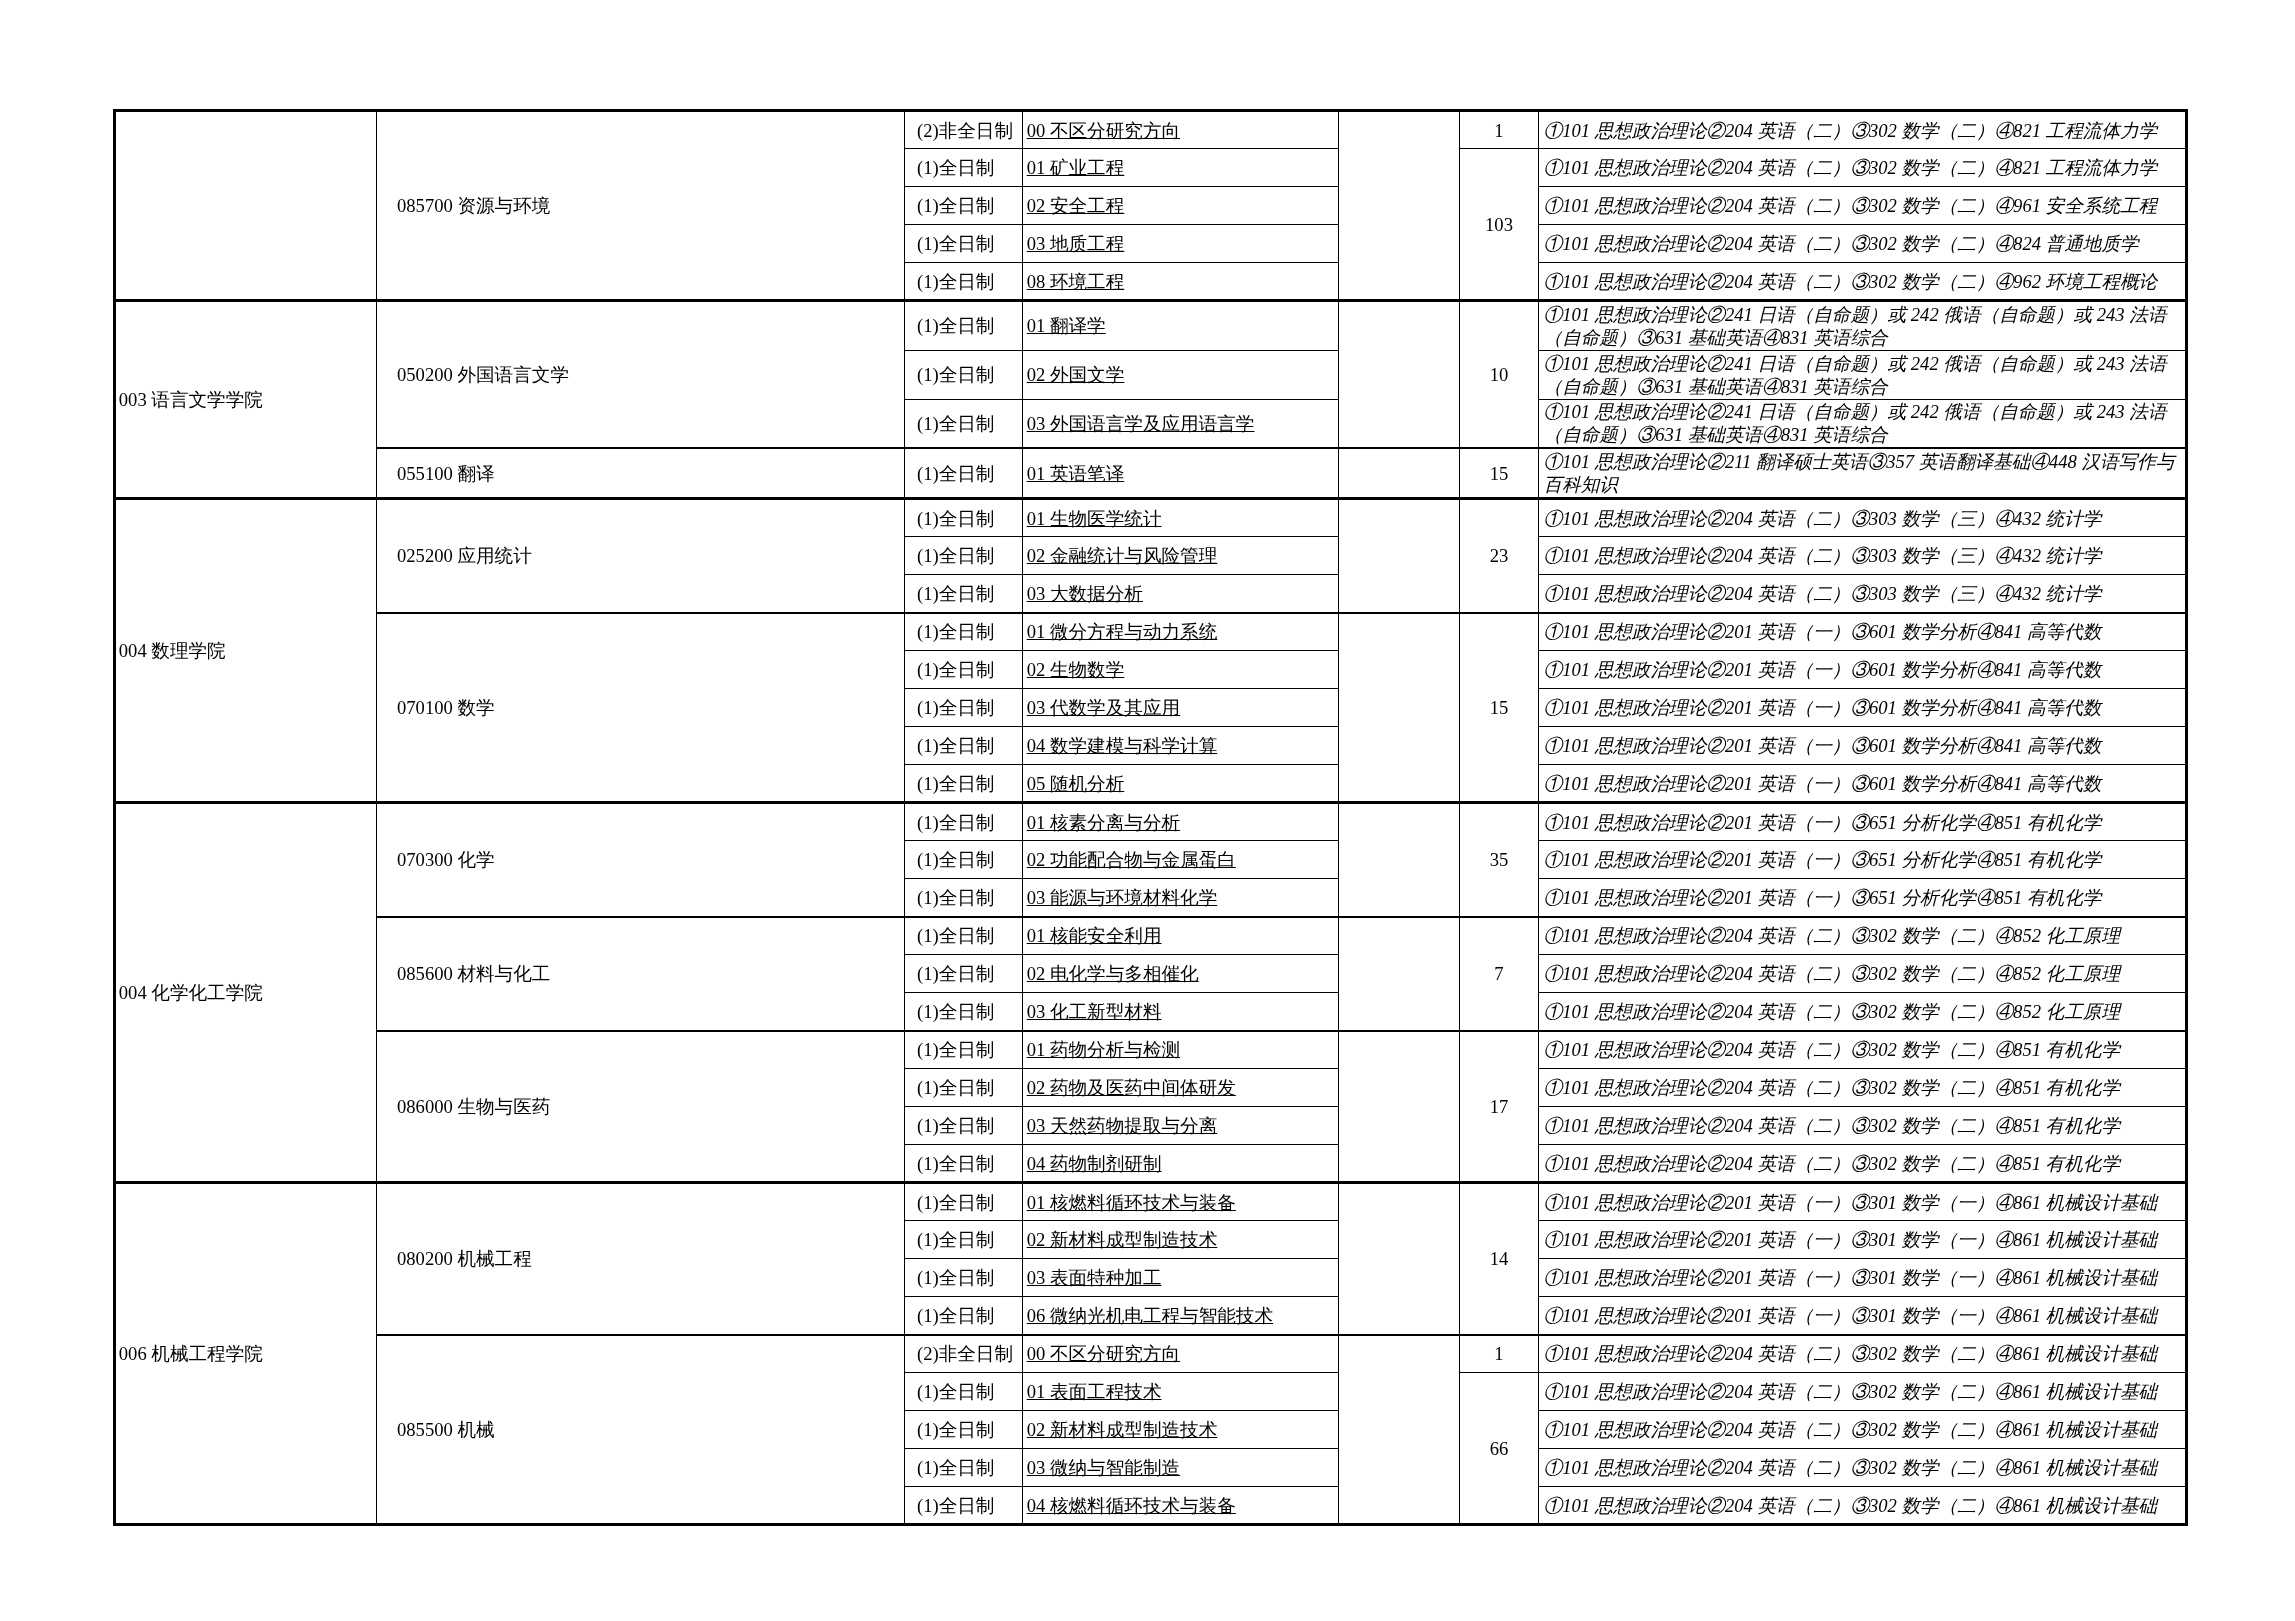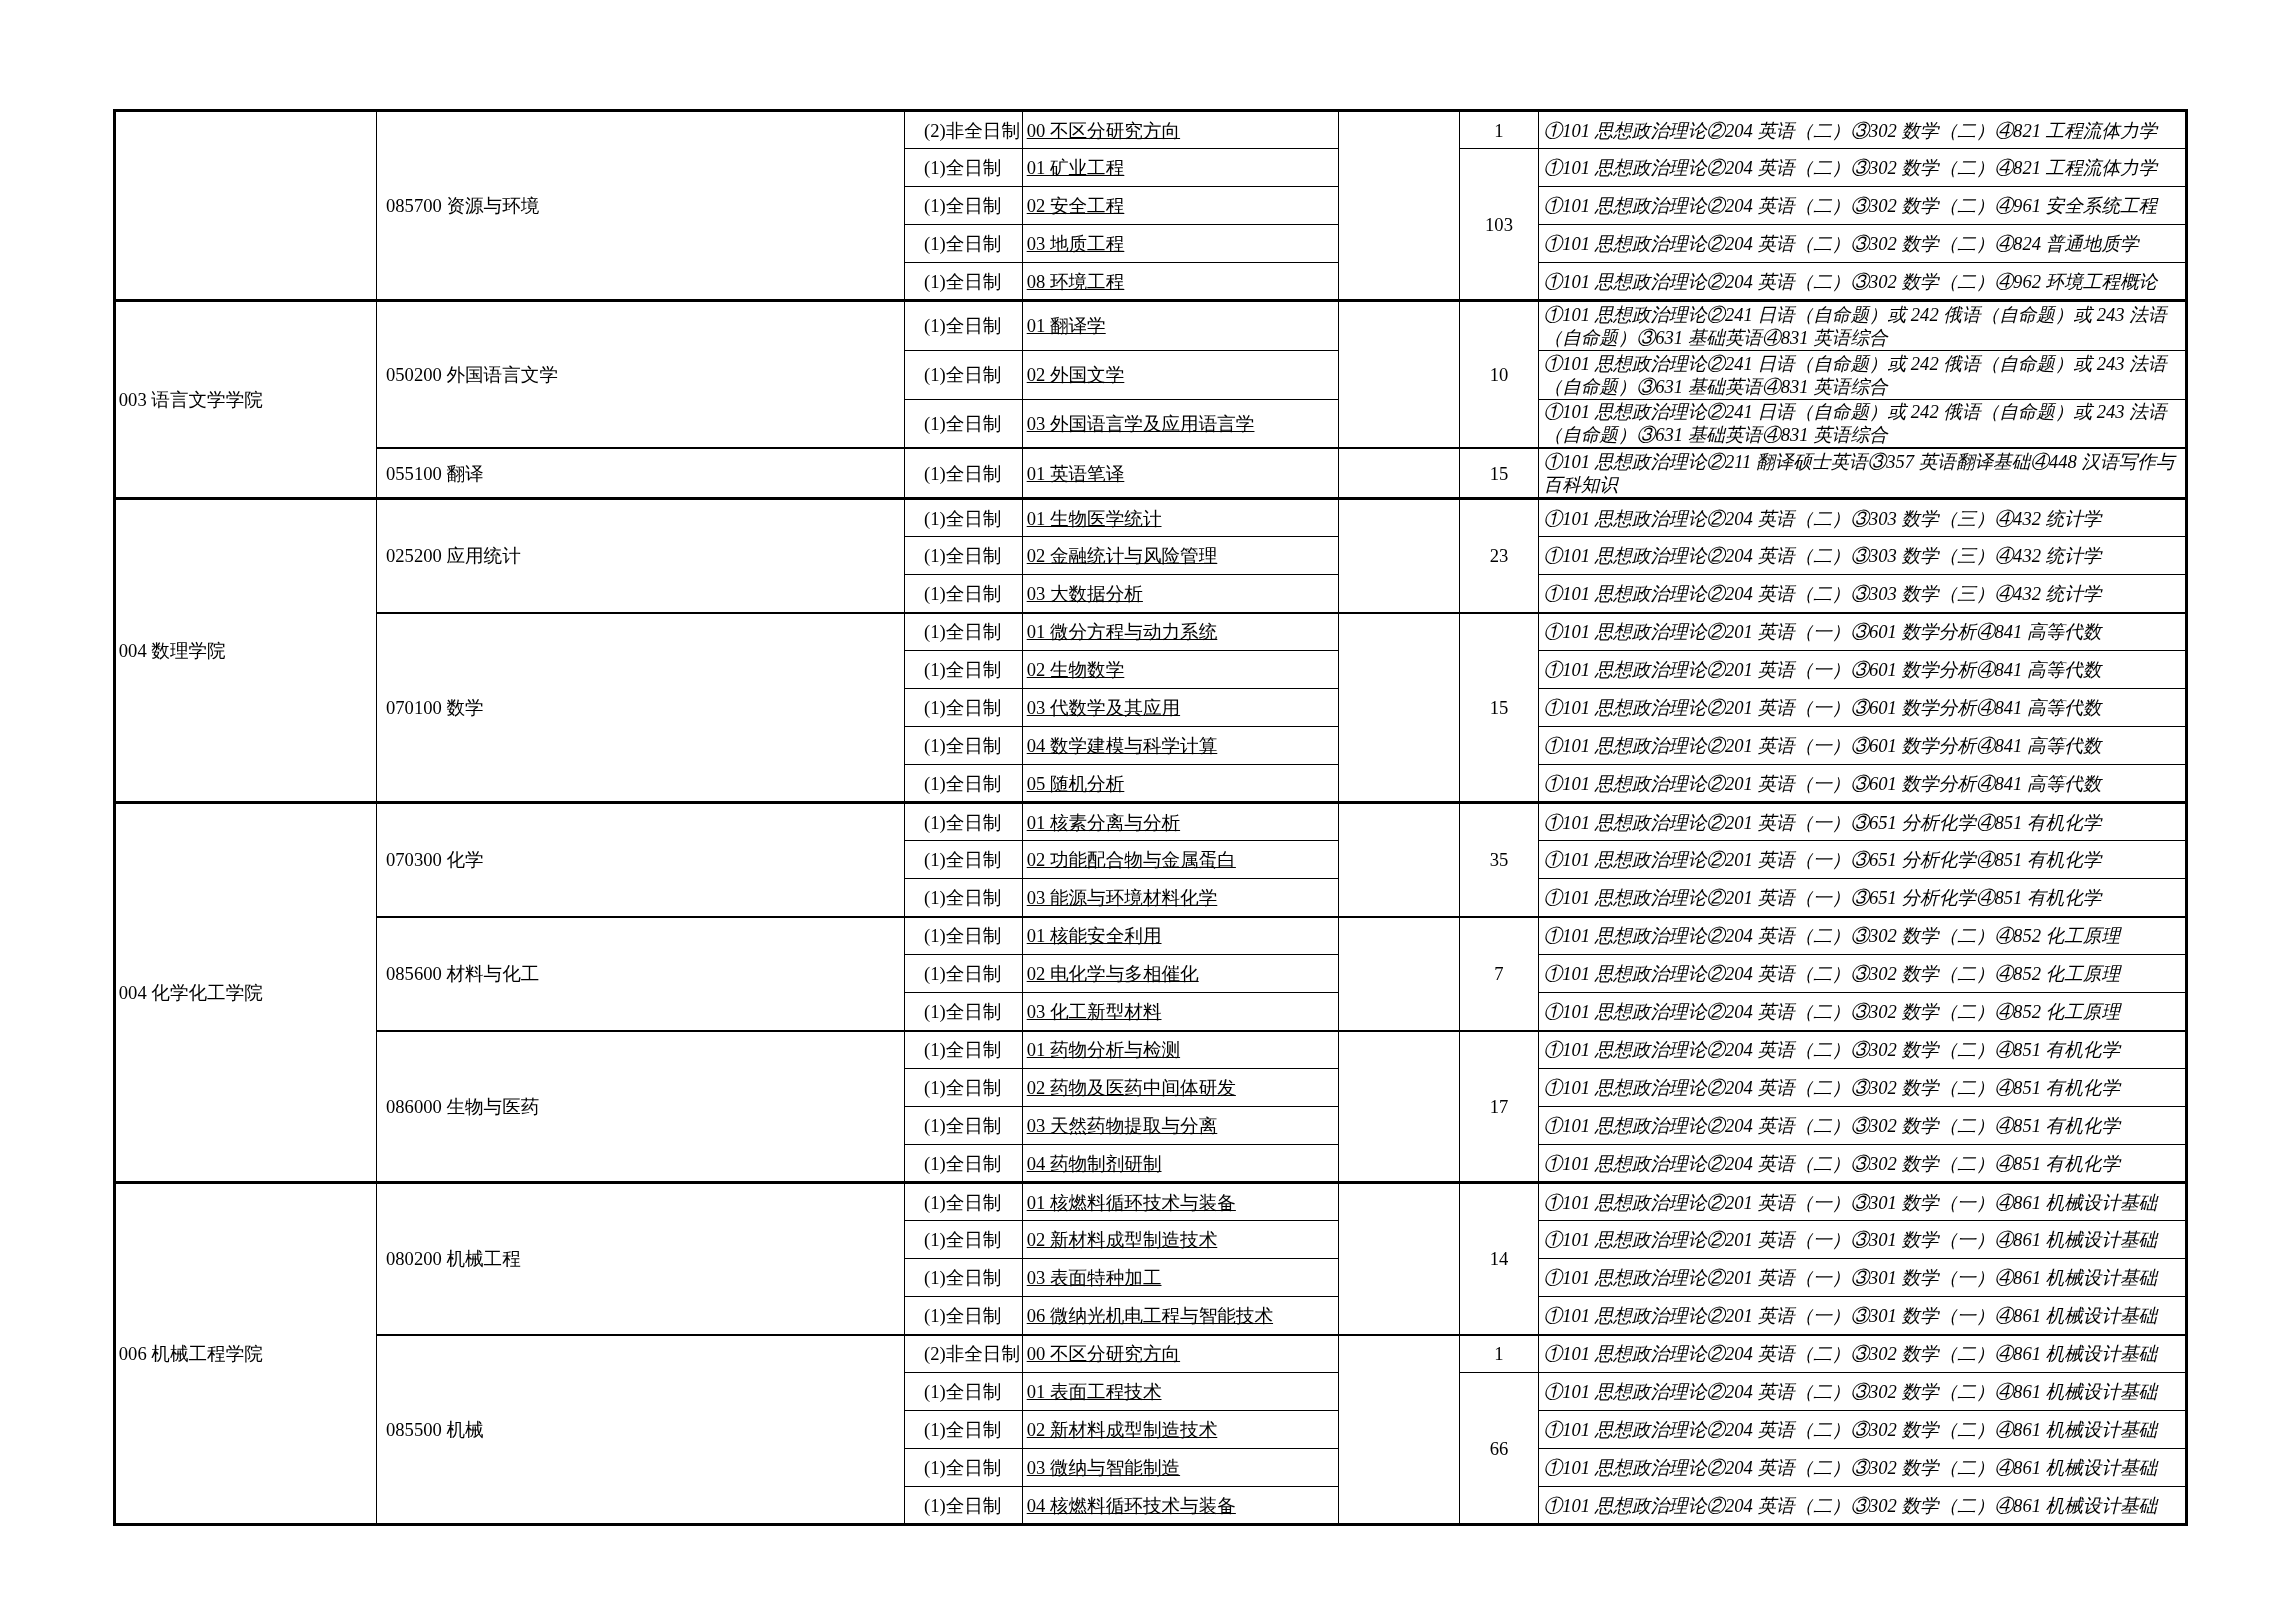--- a/index.html
+++ b/index.html
@@ -23,22 +23,22 @@
   tr.data-row{height:38px;}
   td{
     border:1.9px solid #000;
     font-size:18.6px;line-height:23px;vertical-align:middle;
     padding:0.9px 1.9px 0.9px 4.6px;overflow:hidden;
     word-break:normal;
   }
   tr.college-top td{border-top:3.7px solid #000;}
   tr.major-top td{border-top:2.8px solid #000;}
   td.college-cell{padding-left:2.8px;}
-  td.major-cell{padding-left:9px;margin-top:17px;}
-  td.mode-cell{padding-left:19px;margin-top:20px;}
+  td.major-cell{padding-left:20px;margin-top:17px;}
+  td.mode-cell{padding-left:12px;margin-top:20px;}
   td.direction-cell{padding-left:3.7px;text-decoration:underline;}
   td.remark-cell{padding:0;}
   td.quota-cell{text-align:center;padding:0 1.9px;}
   td.exam-cell{padding:0.9px 1.9px 0.9px 4.6px;font-style:italic;}
   .page-footer{
     position:absolute;left:0;width:2296px;top:1506px;
     text-align:center;font-size:16px;font-weight:700;letter-spacing:0.9px;
   }
 </style>
 </head>

